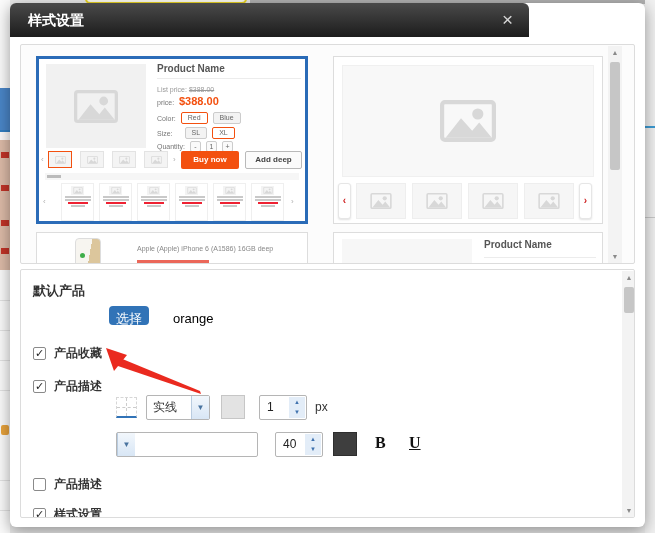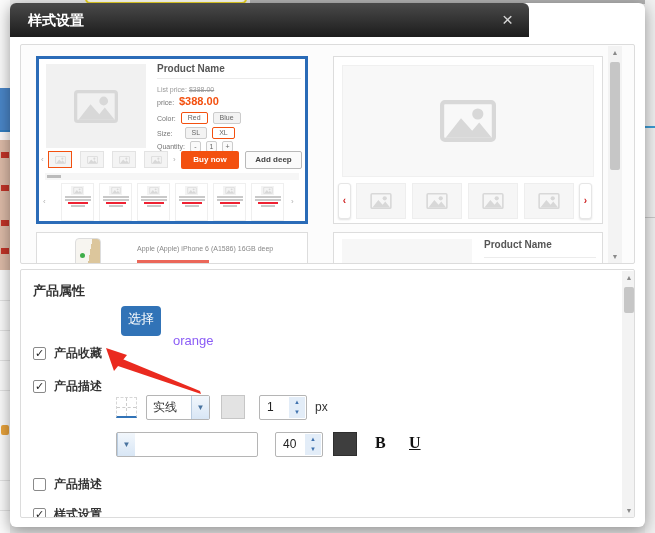--- a/index.html
+++ b/index.html
@@ -79,22 +79,22 @@
   #t4 .p-name { position:absolute; left:150px; top:6px; font-size:10px; font-weight:bold; color:#555; }
   #t4 .p-div { position:absolute; left:150px; top:24px; width:112px; height:1px; background:#ececec; }
 
   
   .sbar { position:absolute; top:1px; width:14px; background:#f3f3f3; }
   .sb-arrow { position:absolute; left:0; width:14px; height:14px; font-size:7px; color:#8a8a8a; text-align:center; line-height:14px; }
   .sb-thumb { position:absolute; left:2px; width:10px; background:#c6c6c6; border-radius:2px; }
 
   
   .form-label { font-size:13px; font-weight:bold; color:#333; }
-  #select-btn { left:100px; top:36px; width:40px; height:30px; background:#3173b7; border-radius:4px; color:#fff; font-size:13px; text-align:center; line-height:26px; cursor:pointer; }
-  #selected-product { left:152px; top:41px; font-size:13px; color:#8b5cf6;margin-top:22px; }
+  #select-btn { left:88px; top:36px; width:40px; height:19px; background:#3173b7; border-radius:4px; color:#fff; font-size:13px; text-align:center; line-height:26px; cursor:pointer; }
+  #selected-product { left:152px; top:41px; font-size:13px; color:#000000; }
   .cb-row { position:absolute; left:12px; display:flex; align-items:center; gap:8px; }
   .cb { width:13px; height:13px; background:#fff; border:1px solid #8a8a8a; border-radius:2px; font-size:11px; line-height:11px; text-align:center; color:#222; }
   .cb-label { font-size:12px; font-weight:bold; color:#333; }
   #border-picker { left:95px; top:127px; width:21px; height:21px; background:#fff; border-top:1px dashed #d7d7d7; border-left:1px dashed #d7d7d7; border-right:1px dashed #d7d7d7; border-bottom:2px solid #3173b7; }
   #border-picker .h { position:absolute; left:0; top:9px; width:100%; border-top:1px dashed #ccc; }
   #border-picker .v { position:absolute; left:9px; top:0; height:100%; border-left:1px dashed #ccc; }
   .ddl { position:absolute; height:25px; background:#fff; border:1px solid #b5b5b5; border-radius:2px; display:flex; }
   .ddl .txt { flex:1; font-size:12px; color:#333; padding-left:6px; line-height:23px; overflow:hidden; }
   .ddl .arr { width:18px; background:linear-gradient(#f2f7fc,#d8e6f5); border-left:1px solid #b9cce0; color:#49739f; font-size:8px; text-align:center; line-height:23px; }
   .numf { position:absolute; height:25px; width:48px; background:#fff; border:1px solid #b5b5b5; border-radius:2px; }
@@ -328,21 +328,21 @@
       </div>
 
       <div class="sbar" style="left:587px;height:218px">
         <span class="sb-arrow" style="top:0">▲</span>
         <div class="sb-thumb" style="top:16px;height:108px"></div>
         <span class="sb-arrow" style="bottom:0">▼</span>
       </div>
     </div>
 
     <div id="panel-form" class="panel">
-      <div class="abs form-label" style="left:12px;top:12px">产品属性</div>
+      <div class="abs form-label" style="left:12px;top:12px">默认产品</div>
       <div id="select-btn" class="abs">选择</div>
       <div id="selected-product" class="abs">orange</div>
 
       <div class="cb-row" style="top:75px">
         <span class="cb"><span>✓</span></span>
         <span class="cb-label">产品收藏</span>
       </div>
       <div class="cb-row" style="top:108px">
         <span class="cb"><span>✓</span></span>
         <span class="cb-label">产品描述</span>

